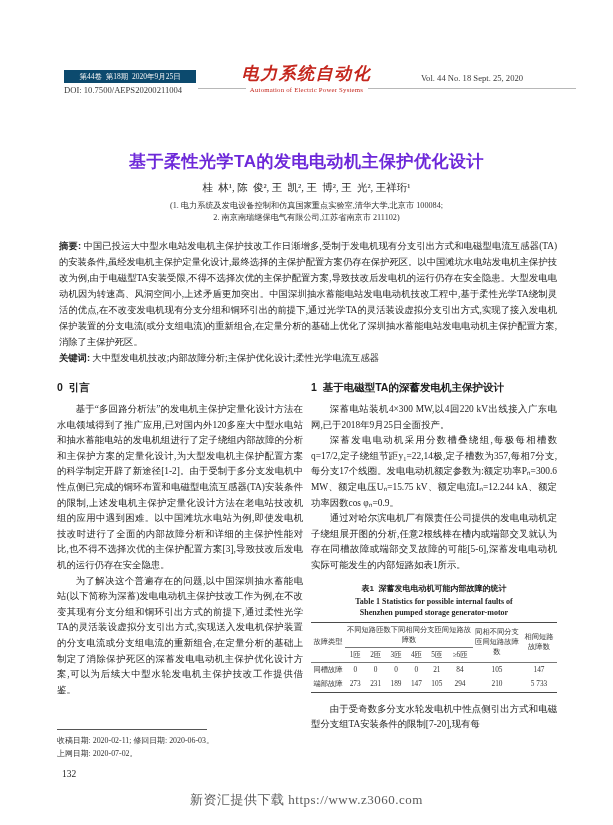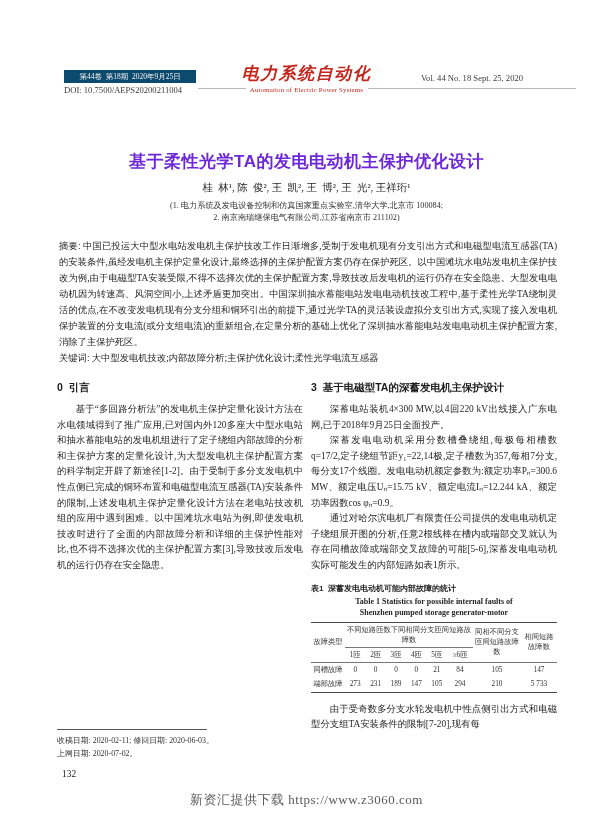--- a/index.html
+++ b/index.html
@@ -30,33 +30,33 @@
     font-size:17px; font-weight:bold; font-family:"Liberation Sans", sans-serif;
     letter-spacing:0.5px; color:#6d28d9;
   }
   .authors { position:absolute; left:0; right:0; top:181px; text-align:center; font-size:10.5px; white-space:pre; }
   .affil { position:absolute; left:0; right:0; text-align:center; font-size:8.2px; color:#333; }
   .affil-1 { top:200px; }
   .affil-2 { top:212px; }
   
   .abstract { position:absolute; left:59px; top:238px; width:498px; font-size:9.3px; line-height:16px; text-align:justify; }
   .kw { position:absolute; left:59px; top:352px; width:498px; font-size:9.3px; }
-  .blabel { font-weight:normal; font-family:"Liberation Sans", sans-serif;margin-top:20px; }
+  .blabel { font-weight:bold; font-family:"Liberation Sans", sans-serif;margin-top:20px; }
   
   .col { position:absolute; top:381px; width:246px; }
   .col-left { left:57px; }
   .col-right { left:311px; }
   h2.sec {
     font-size:10.5px; font-weight:bold; font-family:"Liberation Sans", sans-serif;
     margin:0 0 7px 0; white-space:pre; color:#1d1d1d;
   }
   p.body { font-size:9.4px; line-height:15.6px; text-align:justify; text-indent:2em; margin:0; }
   
   .tbl-cap-cn {
-    text-align:left; font-size:8px; font-weight:bold;
+    text-align:center; font-size:8px; font-weight:bold;
     font-family:"Liberation Sans", sans-serif; margin-top:9px; white-space:pre;
   }
   .tbl-cap-en { text-align:center; font-size:8px; font-weight:bold; line-height:11px; margin-top:2px; }
   table.t1 {
     width:100%; border-collapse:collapse; margin-top:4px; font-size:7.3px;
     border-top:1.4px solid #4a4a4a; border-bottom:1.4px solid #4a4a4a;
   }
   table.t1 th, table.t1 td {
     font-weight:normal; text-align:center; padding:2px 1px; line-height:1.4; color:#333;
   }
@@ -95,31 +95,32 @@
   <span>中国已投运大中型水电站发电机主保护技改工作日渐增多,受制于发电机现有分支引出方式和电磁型电流互感器(TA)的安装条件,虽经发电机主保护定量化设计,最终选择的主保护配置方案仍存在保护死区。以中国滩坑水电站发电机主保护技改为例,由于电磁型TA安装受限,不得不选择次优的主保护配置方案,导致技改后发电机的运行仍存在安全隐患。大型发电电动机因为转速高、风洞空间小,上述矛盾更加突出。中国深圳抽水蓄能电站发电电动机技改工程中,基于柔性光学TA绕制灵活的优点,在不改变发电机现有分支分组和铜环引出的前提下,通过光学TA的灵活装设虚拟分支引出方式,实现了接入发电机保护装置的分支电流(或分支组电流)的重新组合,在定量分析的基础上优化了深圳抽水蓄能电站发电电动机主保护配置方案,消除了主保护死区。</span>
 </div>
 <div class="kw">
   <span class="blabel">关键词:</span>
   <span>大中型发电机技改;内部故障分析;主保护优化设计;柔性光学电流互感器</span>
 </div>
 
 <div class="col col-left">
   <h2 class="sec">0  引言</h2>
   <p class="body">基于“多回路分析法”的发电机主保护定量化设计方法在水电领域得到了推广应用,已对国内外120多座大中型水电站和抽水蓄能电站的发电机组进行了定子绕组内部故障的分析和主保护方案的定量化设计,为大型发电机主保护配置方案的科学制定开辟了新途径[1-2]。由于受制于多分支发电机中性点侧已完成的铜环布置和电磁型电流互感器(TA)安装条件的限制,上述发电机主保护定量化设计方法在老电站技改机组的应用中遇到困难。以中国滩坑水电站为例,即使发电机技改时进行了全面的内部故障分析和详细的主保护性能对比,也不得不选择次优的主保护配置方案[3],导致技改后发电机的运行仍存在安全隐患。</p>
+  <p class="body">为了解决这个普遍存在的问题,以中国深圳抽水蓄能电站(以下简称为深蓄)发电电动机主保护技改工作为例,在不改变其现有分支分组和铜环引出方式的前提下,通过柔性光学TA的灵活装设虚拟分支引出方式,实现送入发电机保护装置的分支电流或分支组电流的重新组合,在定量分析的基础上制定了消除保护死区的深蓄发电电动机主保护优化设计方案,可以为后续大中型水轮发电机主保护技改工作提供借鉴。</p>
 </div>
 
 <div class="footnote">
   <div class="footnote-rule"></div>
   <div>收稿日期: 2020-02-11; 修回日期: 2020-06-03。</div>
   <div>上网日期: 2020-07-02。</div>
 </div>
 <div class="page-num">132</div>
 
 <div class="col col-right">
-  <h2 class="sec">3  基于电磁型TA的深蓄发电机主保护设计</h2>
+  <h2 class="sec">1  基于电磁型TA的深蓄发电机主保护设计</h2>
   <p class="body">深蓄电站装机4×300 MW,以4回220 kV出线接入广东电网,已于2018年9月25日全面投产。</p>
   <p class="body">深蓄发电电动机采用分数槽叠绕组,每极每相槽数q=17/2,定子绕组节距y₁=22,14极,定子槽数为357,每相7分支,每分支17个线圈。发电电动机额定参数为:额定功率Pₙ=300.6 MW、额定电压Uₙ=15.75 kV、额定电流Iₙ=12.244 kA、额定功率因数cos φₙ=0.9。</p>
   <p class="body">通过对哈尔滨电机厂有限责任公司提供的发电电动机定子绕组展开图的分析,任意2根线棒在槽内或端部交叉就认为存在同槽故障或端部交叉故障的可能[5-6],深蓄发电电动机实际可能发生的内部短路如表1所示。</p>
 
   <div class="tbl-cap-cn">表1  深蓄发电电动机可能内部故障的统计</div>
   <div class="tbl-cap-en">
     <div>Table 1  Statistics for possible internal faults of</div>
     <div>Shenzhen pumped storage generator-motor</div>
   </div>
 

